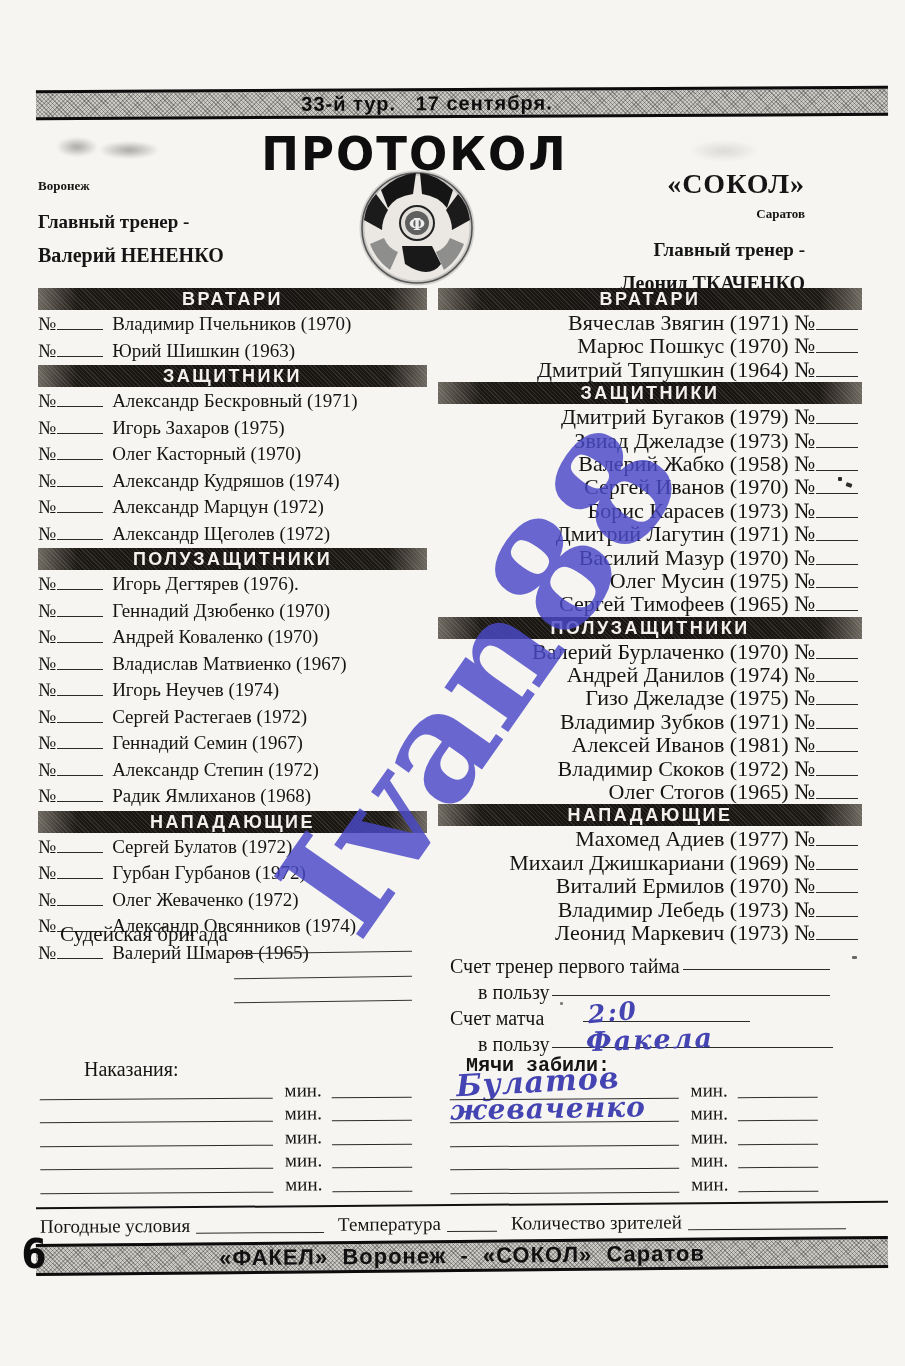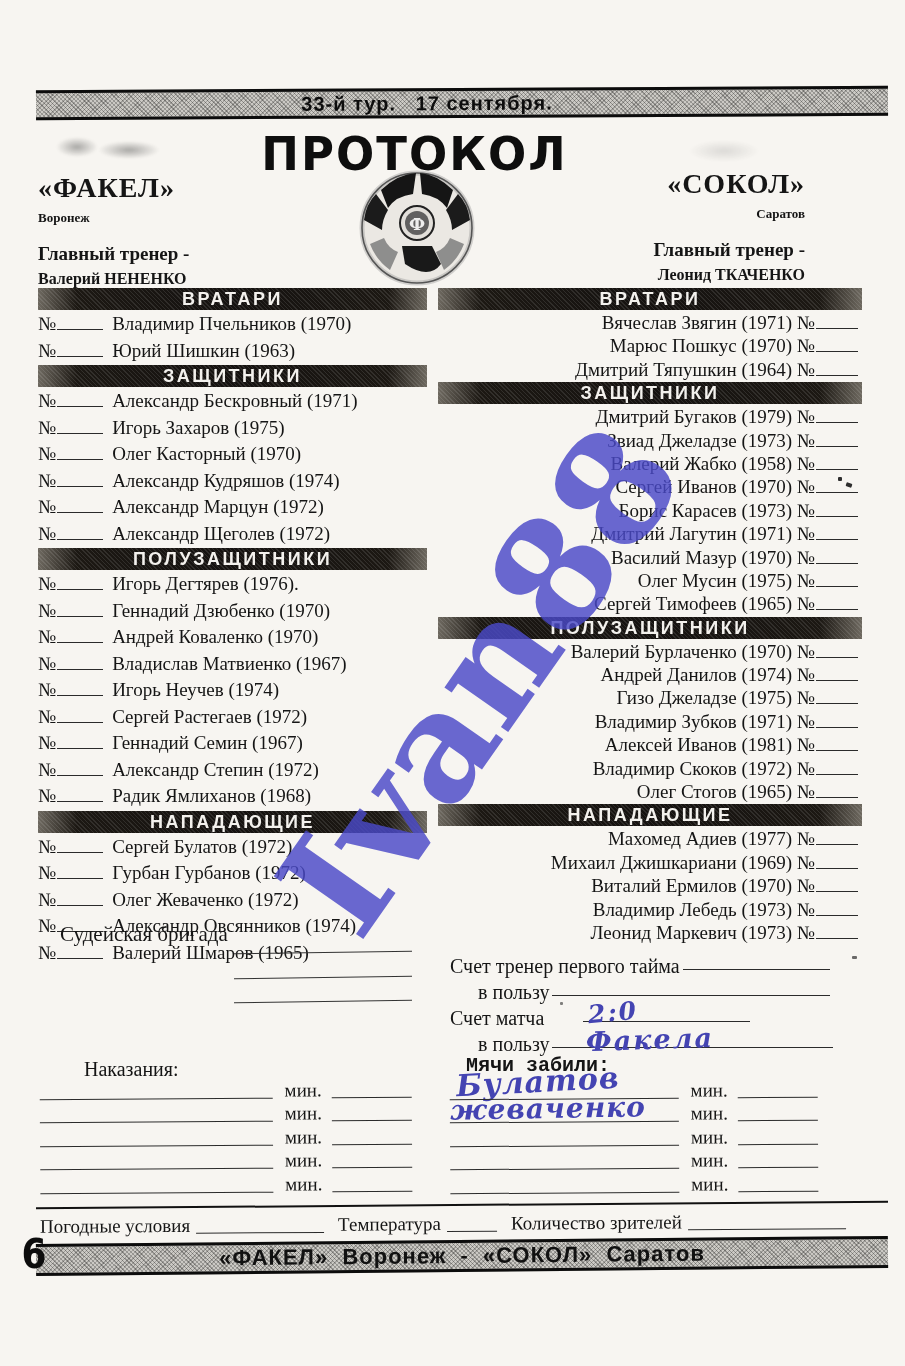--- a/index.html
+++ b/index.html
@@ -30,37 +30,37 @@
     font-weight:900;font-size:45px;letter-spacing:2px;color:#0e0e0e;
     transform:translateX(-38px) scaleY(1.04);}
 
   
   .team{line-height:1.15;}
   #team-home{left:38px;top:172px;text-align:left;}
   #team-away{right:100px;top:168px;text-align:right;}
   .team .tname{font-weight:700;font-size:28px;letter-spacing:1px;}
   .team .tcity{font-weight:700;font-size:13px;margin-top:7px;}
   .team .tcoachlbl{font-weight:700;font-size:19px;margin-top:17px;}
-  .team .tcoach{font-weight:700;font-size:16px;margin-top:5px;font-family:Liberation Serif, serif;}
+  .team .tcoach{font-weight:700;font-size:20px;margin-top:11px;font-family:Liberation Serif, serif;}
 
   
   #home-roster{left:38px;top:287px;width:389px;}
   #away-roster{left:438px;top:287px;width:424px;}
   .sec-bar{
     height:22px;line-height:22px;margin:1px 0;
     text-align:center;color:#f3f1ed;
     font-family:"Liberation Sans","DejaVu Sans",sans-serif;
     font-weight:700;font-size:18px;letter-spacing:2.5px;
     background:
       repeating-linear-gradient(45deg, rgba(255,255,255,.10) 0 1px, transparent 1px 3px),
       linear-gradient(90deg,#6e6960 0%,#1c1813 10%,#151210 50%,#1c1813 90%,#6e6960 100%);
   }
   .prow{white-space:nowrap;}
   #home-roster .prow{height:26.5px;line-height:26.5px;font-size:19px;}
-  #away-roster .prow{height:23.4px;line-height:23.4px;font-size:19px;text-align:right;padding-right:4px;}
+  #away-roster .prow{height:23.4px;line-height:23.4px;font-size:22px;text-align:right;padding-right:4px;}
   .blank{display:inline-block;border-bottom:1.6px solid #2b2b2b;height:12px;}
   .prow .blank{width:46px;margin:0 9px 0 1px;}
   #away-roster .prow .blank{width:42px;margin:0 0 0 1px;}
   .no{font-size:inherit;}
 
   
   #referee-label{left:60px;top:922px;font-size:21px;}
   .jline{position:absolute;left:234px;width:178px;border-bottom:1.6px solid #333;transform:rotate(-.8deg);}
   #penalties-label{left:84px;top:1058px;font-size:20px;font-weight:400;}
 
@@ -128,21 +128,20 @@
   <path d="M112,52 Q110,36 100,26 L88,42 Q94,52 94,62 Z" fill="#1b1b1b"></path>
   <path d="M44,78 L74,78 L83,96 Q71,112 47,96 Z" fill="#191919"></path>
   <path d="M12,76 Q18,92 32,102 L40,84 Q30,80 26,70 Z" fill="#777" opacity=".8"></path>
   <path d="M106,76 Q100,92 86,102 L78,84 Q88,80 92,70 Z" fill="#777" opacity=".8"></path>
   <circle cx="59" cy="55" r="17" fill="#e2dfda" stroke="#222" stroke-width="2"></circle>
   <circle cx="59" cy="55" r="12" fill="#4a4a4a" opacity=".85"></circle>
   <text x="59" y="62" text-anchor="middle" font-size="17" font-family="DejaVu Serif, serif" font-weight="bold" fill="#eee">Ф</text>
 </svg>
 
 <div class="abs team" id="team-home">
-  <div class="tname">«ФАКЕЛ»</div>
   <div class="tcity">Воронеж</div>
   <div class="tcoachlbl">Главный тренер -</div>
   <div class="tcoach">Валерий НЕНЕНКО</div>
 </div>
 <div class="abs team" id="team-away">
   <div class="tname">«СОКОЛ»</div>
   <div class="tcity">Саратов</div>
   <div class="tcoachlbl">Главный тренер -</div>
   <div class="tcoach">Леонид ТКАЧЕНКО</div>
 </div>

